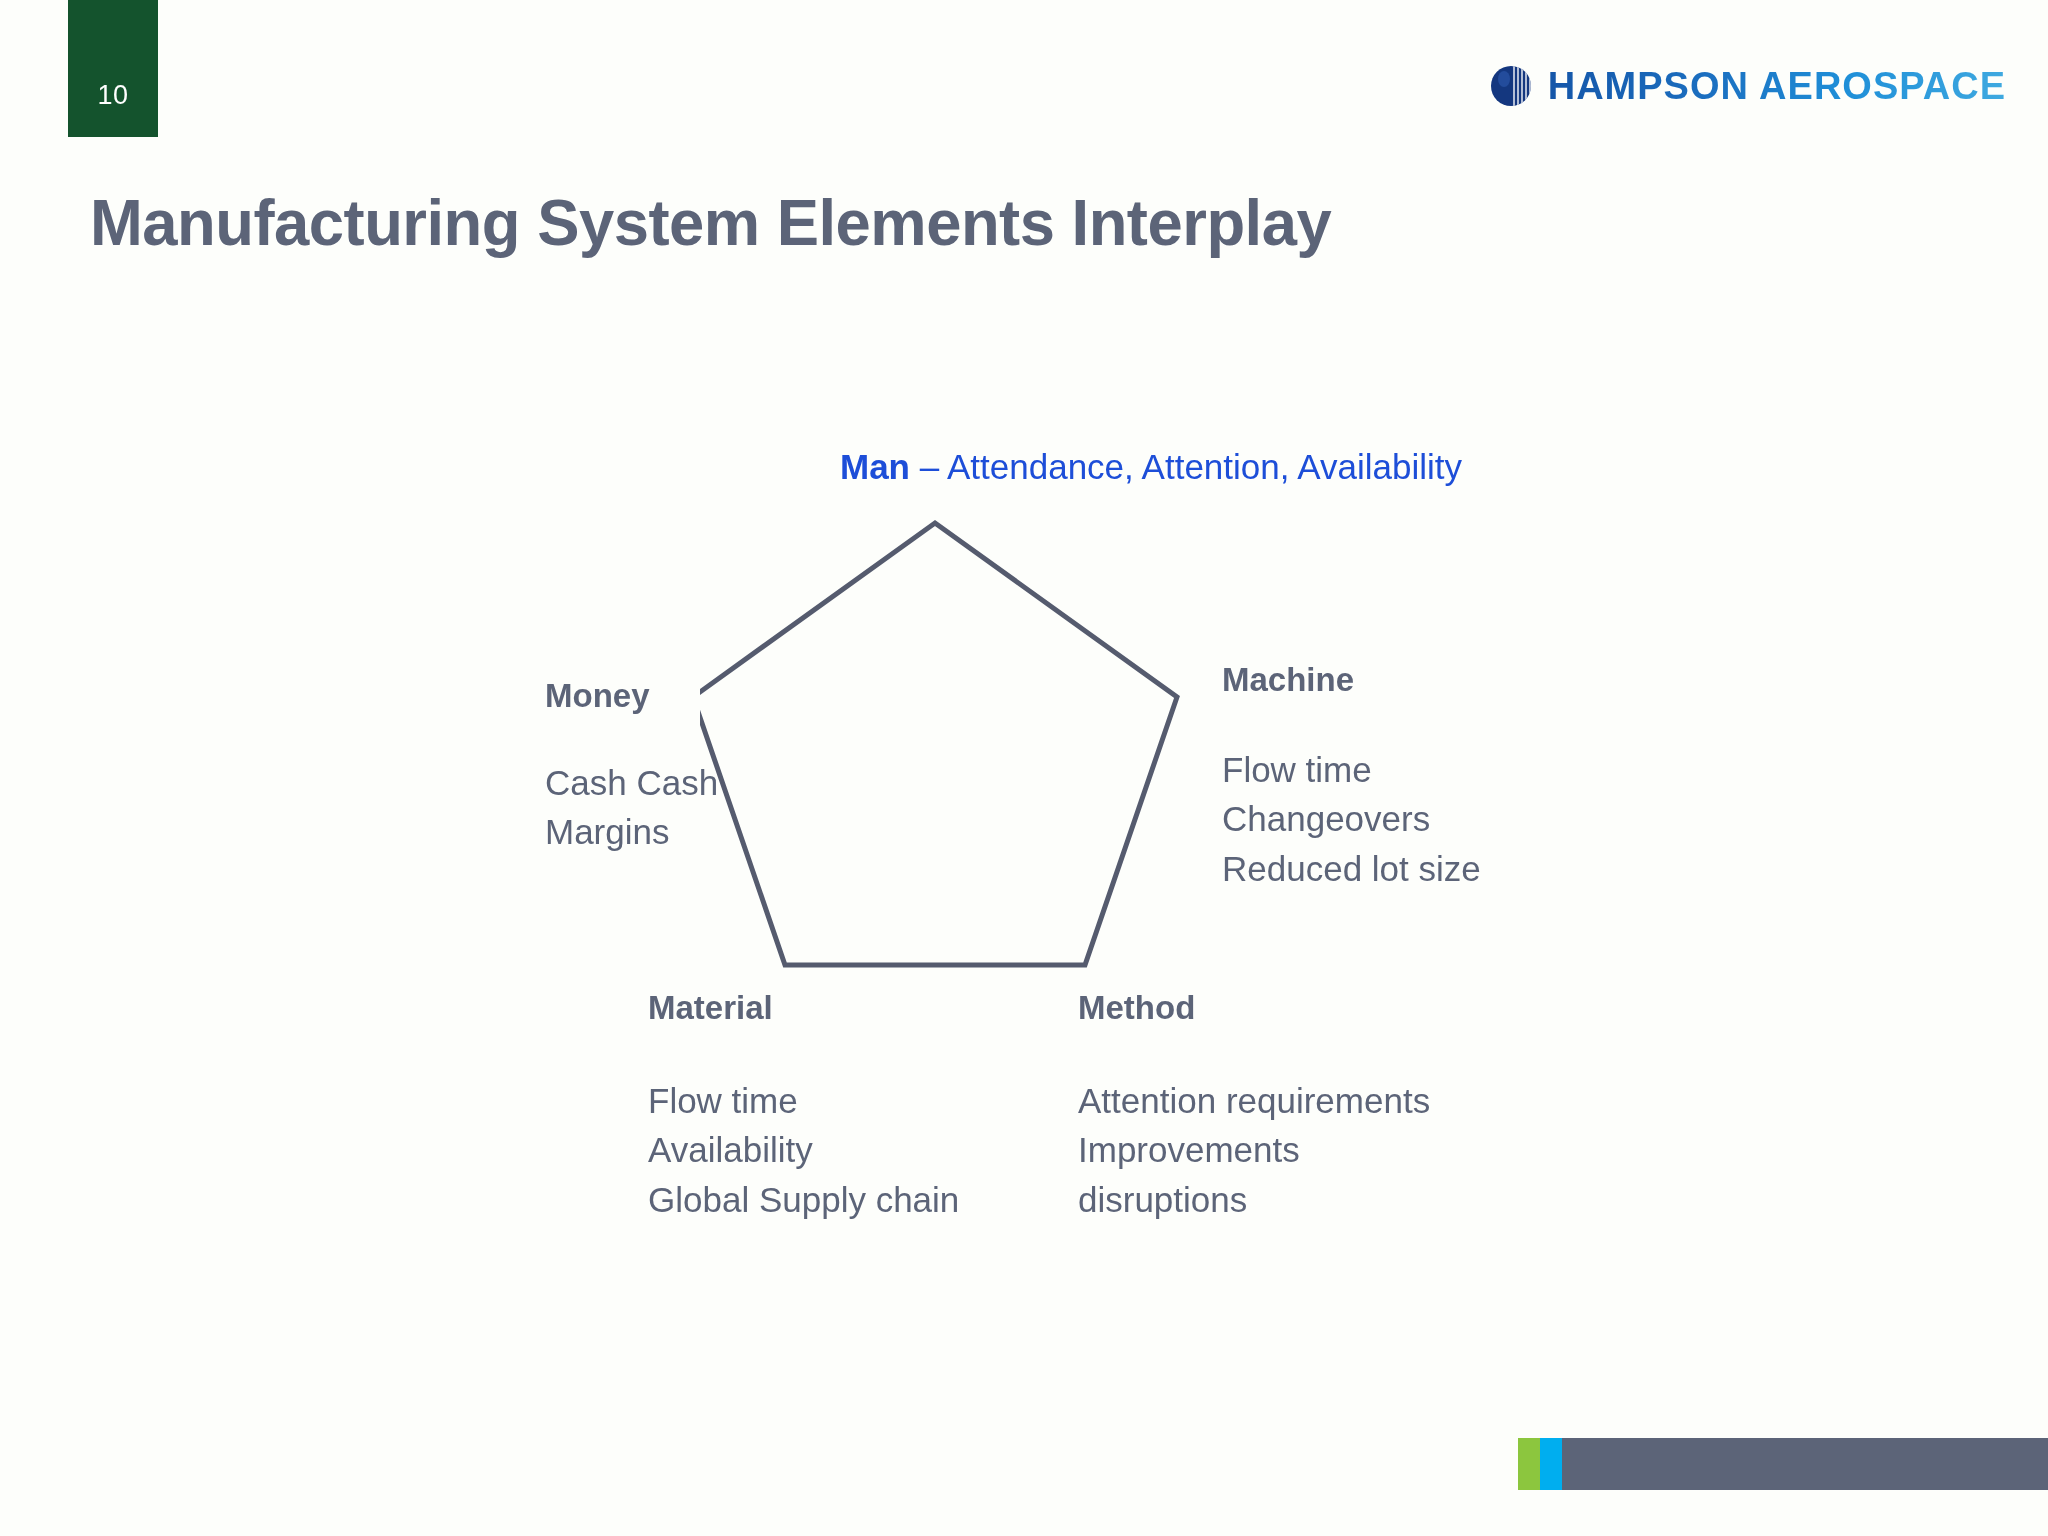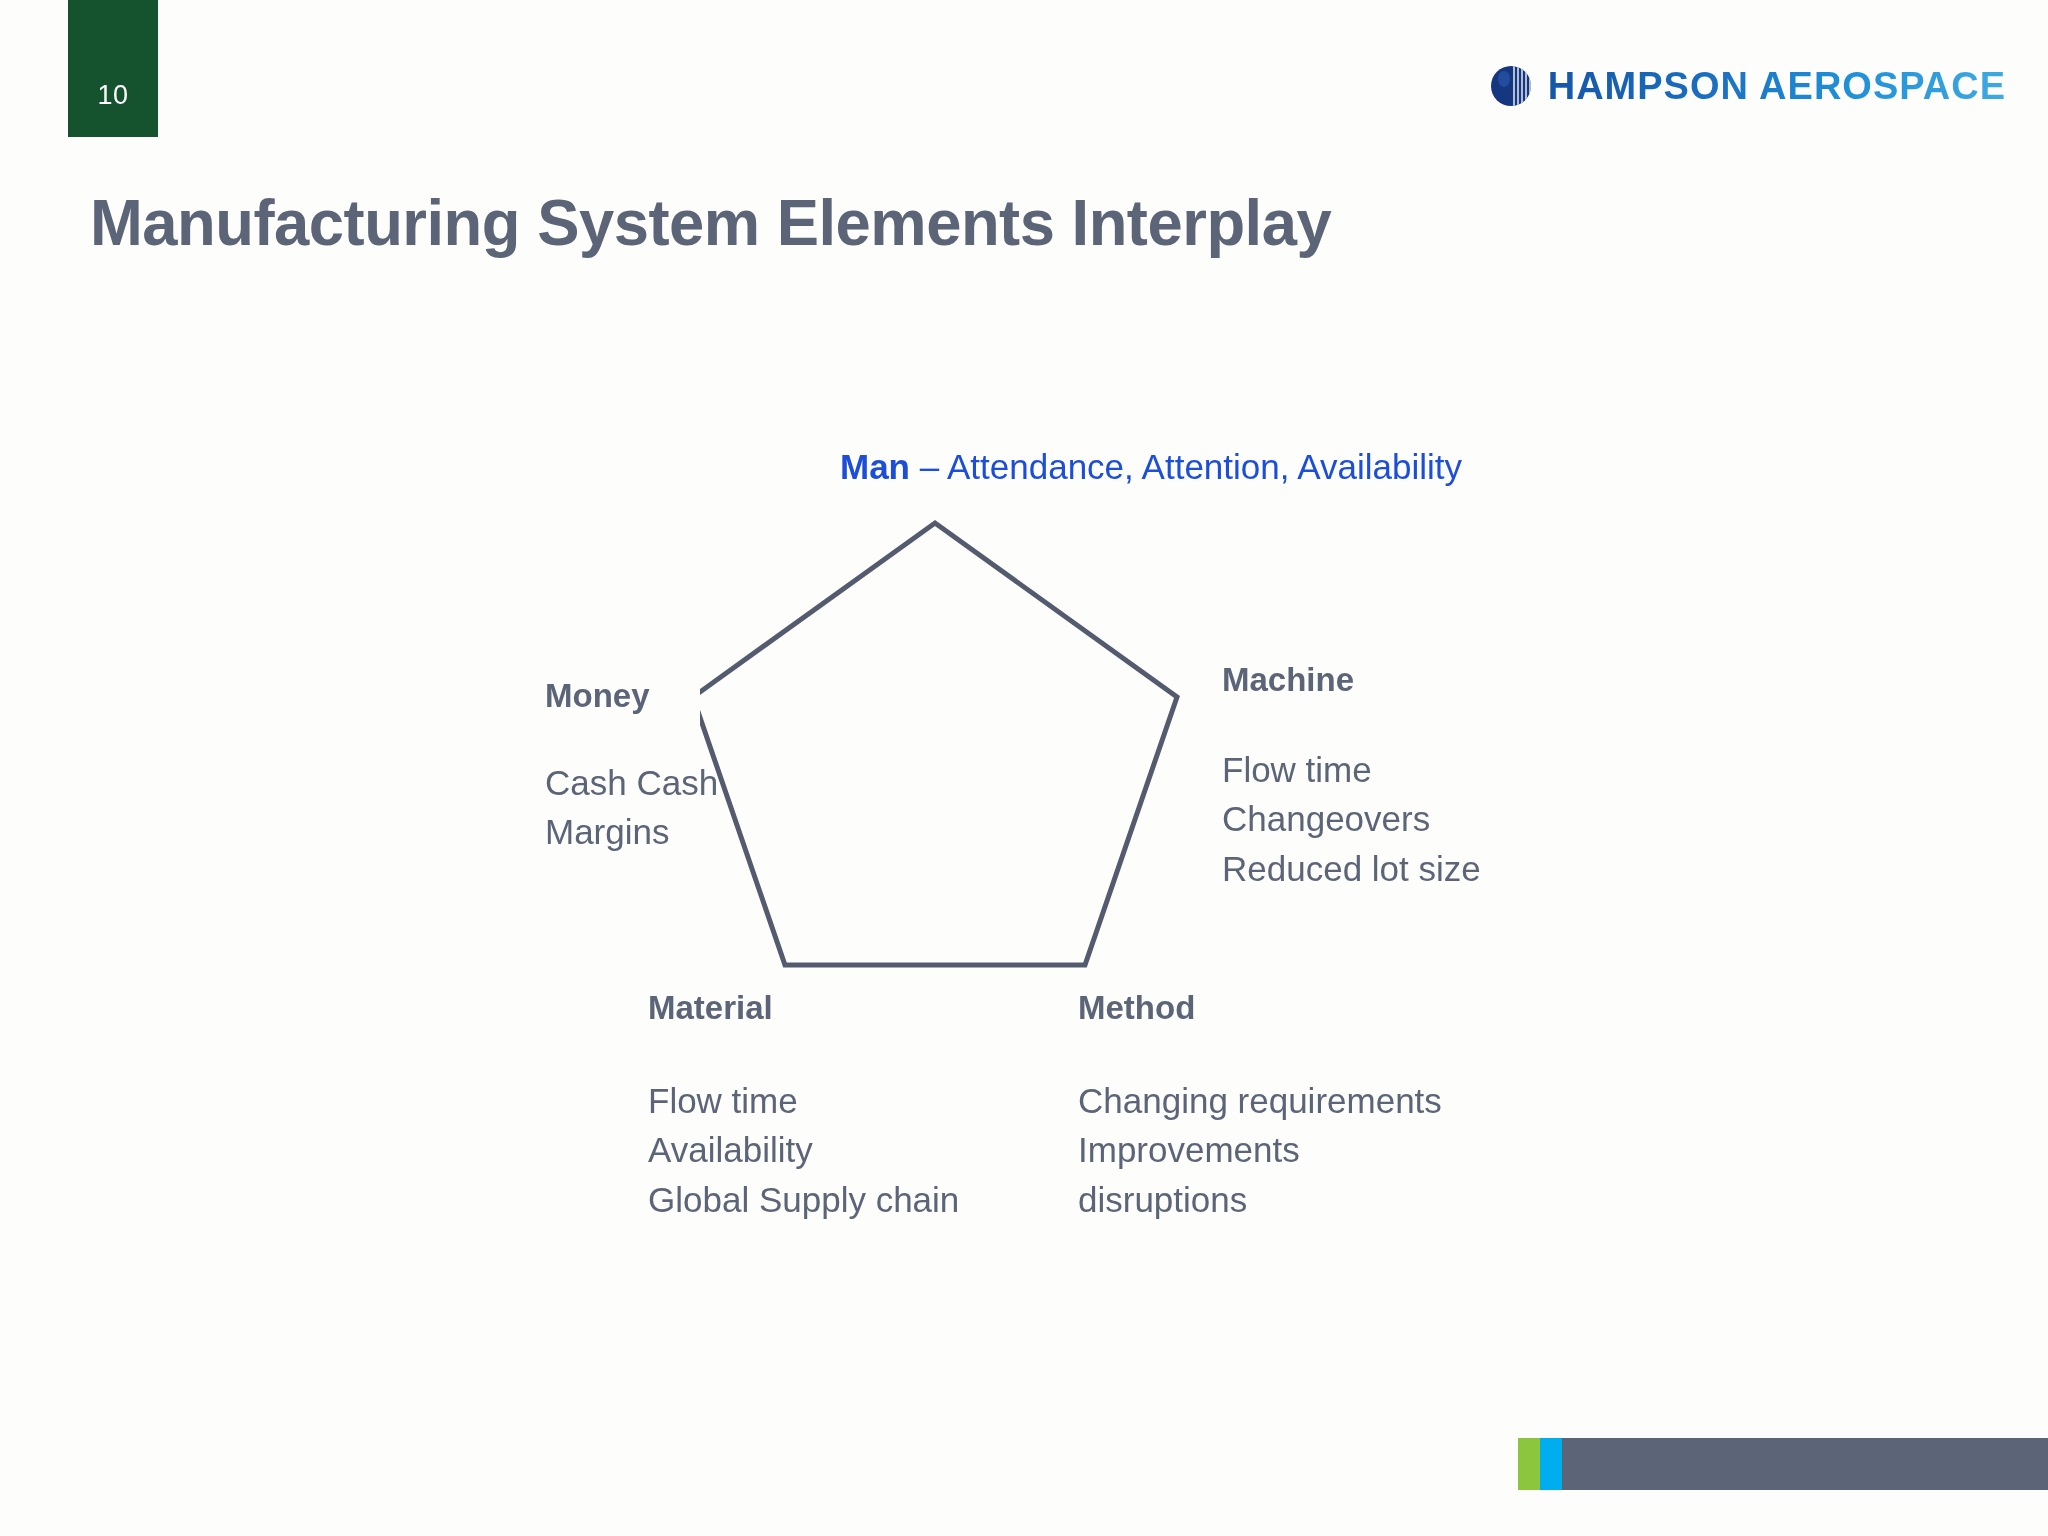--- a/index.html
+++ b/index.html
@@ -240,21 +240,21 @@
     <div class="blk-list">
       <div>Flow time</div>
       <div>Availability</div>
       <div>Global Supply chain</div>
     </div>
   </div>
 
   <div class="blk-method">
     <div class="blk-head">Method</div>
     <div class="blk-list">
-      <div>Changing requirements</div>
+      <div>Attention requirements</div>
       <div>Improvements</div>
       <div>disruptions</div>
     </div>
   </div>
 
   <div class="footer-bar">
     <div class="fb-green"></div>
     <div class="fb-cyan"></div>
     <div class="fb-slate"></div>
   </div>

